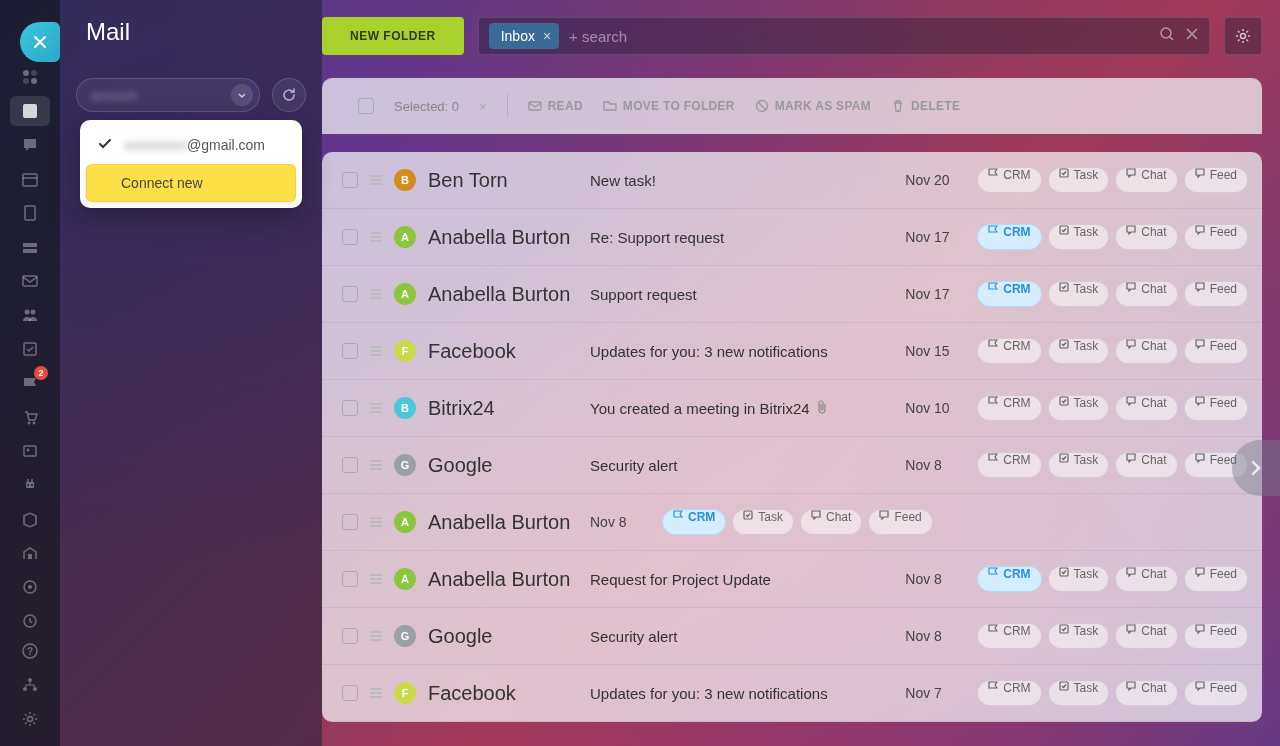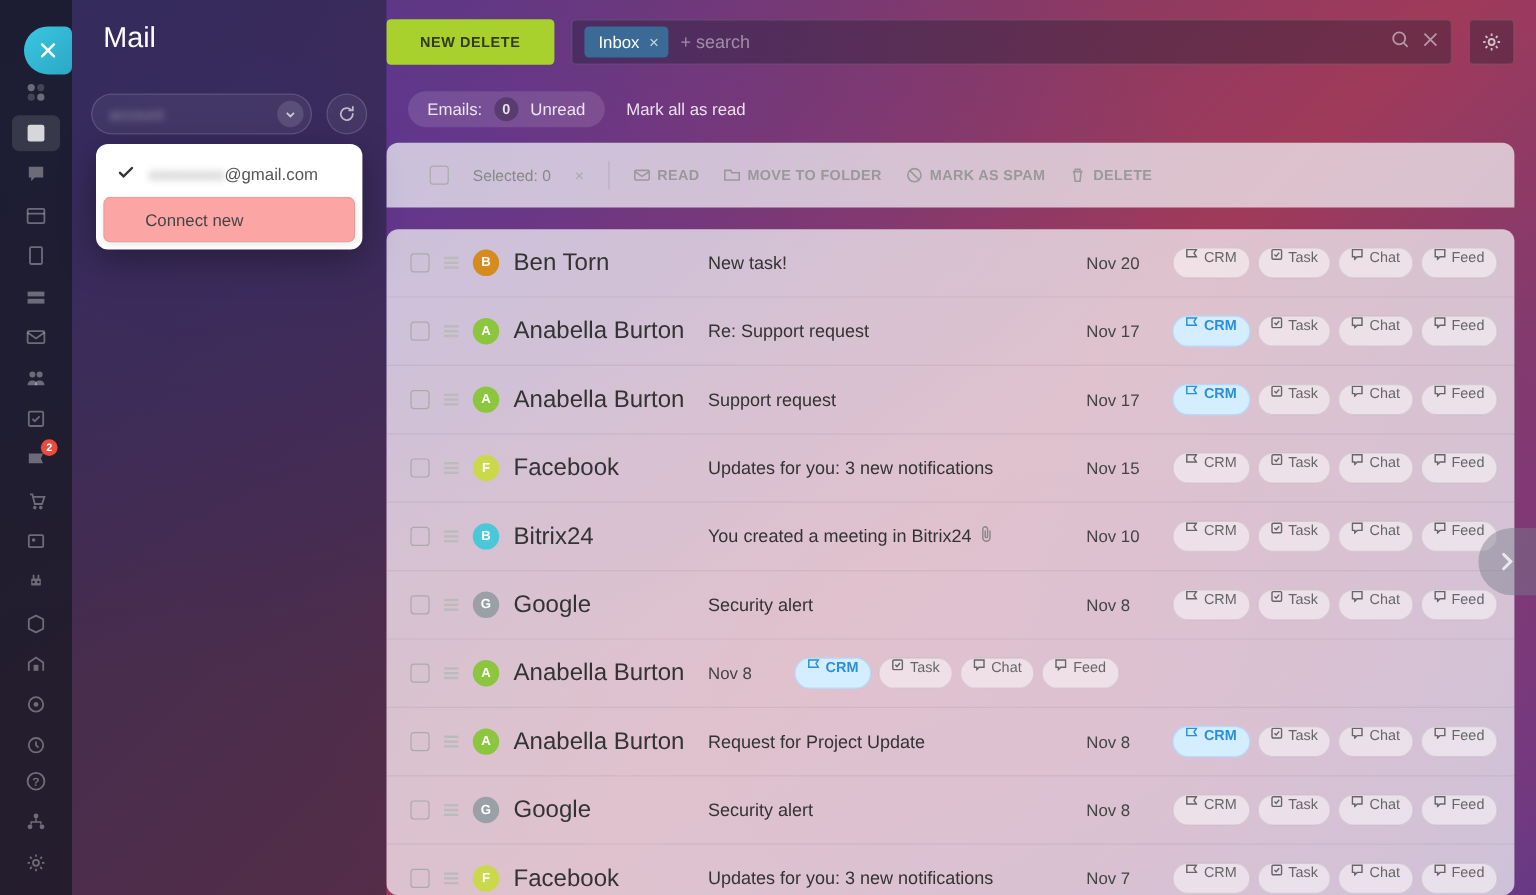--- a/index.html
+++ b/index.html
@@ -24,21 +24,21 @@
 .account-select-chevron { width: 22px; height: 22px; background: rgba(255,255,255,0.12); border-radius: 50%; display: flex; align-items: center; justify-content: center; color: rgba(255,255,255,0.7); }
 .refresh-btn { width: 34px; height: 34px; background: rgba(255,255,255,0.06); border: 1px solid rgba(255,255,255,0.15); border-radius: 50%; display: flex; align-items: center; justify-content: center; color: rgba(255,255,255,0.65); cursor: pointer; }
 
 
 .account-dropdown { position: absolute; left: 80px; top: 120px; width: 222px; background: #fff; border-radius: 10px; box-shadow: 0 8px 30px rgba(0,0,0,0.35); z-index: 200; padding: 6px; }
 .dropdown-item { height: 38px; display: flex; align-items: center; gap: 10px; padding: 0 12px; border-radius: 6px; cursor: pointer; font-size: 14px; color: #555; }
 .dropdown-item.selected { }
 .dropdown-item .check { width: 16px; color: #333; }
 .dropdown-item .acct-text { }
 .dropdown-item .acct-text .blur { filter: blur(3px); color: #999; }
-.dropdown-item.connect { background: #fca5a5; border: 1px solid rgba(0,0,0,0.06); box-shadow: 0 2px 6px rgba(0,0,0,0.08); justify-content: flex-start; padding-left: 34px; color: #444; }
+.dropdown-item.connect { background: #fde047; border: 1px solid rgba(0,0,0,0.06); box-shadow: 0 2px 6px rgba(0,0,0,0.08); justify-content: flex-start; padding-left: 34px; color: #444; }
 
 
 .main { position: absolute; left: 322px; top: 0; right: 0; height: 100%; display: flex; flex-direction: column; }
 .topbar { height: 72px; display: flex; align-items: center; gap: 14px; padding: 0 18px 0 0; }
 .new-msg-btn { height: 38px; padding: 0 28px; background: #a9d12e; color: #313a1a; font-size: 12px; font-weight: 700; letter-spacing: 0.5px; border: none; border-radius: 4px; cursor: pointer; }
 .search-wrap { flex: 1; height: 38px; background: rgba(20,25,40,0.35); border: 1px solid rgba(255,255,255,0.12); border-radius: 4px; display: flex; align-items: center; padding: 0 10px; gap: 10px; }
 .search-chip { height: 26px; background: #3a6a95; color: #fff; font-size: 14px; padding: 0 8px 0 12px; border-radius: 4px; display: flex; align-items: center; gap: 8px; }
 .search-chip .x { color: rgba(255,255,255,0.7); font-size: 14px; cursor: pointer; }
 .search-input { flex: 1; background: transparent; border: none; outline: none; color: rgba(255,255,255,0.7); font-size: 15px; }
 .search-input::placeholder { color: rgba(255,255,255,0.45); }
@@ -252,21 +252,21 @@
     </span>
     <span class="acct-text"><span class="blur">xxxxxxxxx</span><span>@gmail.com</span></span>
   </div>
   <div class="dropdown-item connect">
     <span>Connect new</span>
   </div>
 </div>
 
 <div class="main">
   <div class="topbar">
-    <button class="new-msg-btn">NEW DELETE</button>
+    <button class="new-msg-btn">NEW FOLDER</button>
     <div class="search-wrap">
       <div class="search-chip">
         <span>Inbox</span>
         <span class="x">×</span>
       </div>
       <input class="search-input" placeholder="+ search" style="">
       <div class="search-icons">
         <span><svg width="16" height="16" viewBox="0 0 16 16">
               <circle cx="7" cy="7" r="5" fill="none" stroke="currentColor" stroke-width="1.5"></circle>
               <path d="M11 11l3 3" stroke="currentColor" stroke-width="1.5"></path>
@@ -277,28 +277,20 @@
       </div>
     </div>
     <div class="settings-btn">
       <svg width="18" height="18" viewBox="0 0 18 18">
           <circle cx="9" cy="9" r="2.5" fill="none" stroke="currentColor" stroke-width="1.5"></circle>
           <path d="M9 2v2M9 14v2M2 9h2M14 9h2M4 4l1.5 1.5M12.5 12.5L14 14M14 4l-1.5 1.5M5.5 12.5L4 14" stroke="currentColor" stroke-width="1.5"></path>
         </svg>
     </div>
   </div>
 
-  <div class="filter-bar">
-    <div class="filter-pill">
-      <span>Emails:</span>
-      <span class="count-badge">0</span>
-      <span>Unread</span>
-    </div>
-    <span class="mark-read">Mark all as read</span>
-  </div>
 
   <div class="sel-toolbar">
     <div class="cb"></div>
     <span class="sel-lbl">Selected: 0</span>
     <span class="sel-x">×</span>
     <div class="divider"></div>
     <div class="sel-action">
       <svg width="14" height="14" viewBox="0 0 14 14">
           <rect x="1" y="3" width="12" height="8" rx="1" fill="none" stroke="currentColor" stroke-width="1.3"></rect>
           <path d="M1 4l6 4 6-4" stroke="currentColor" stroke-width="1.3" fill="none"></path>

